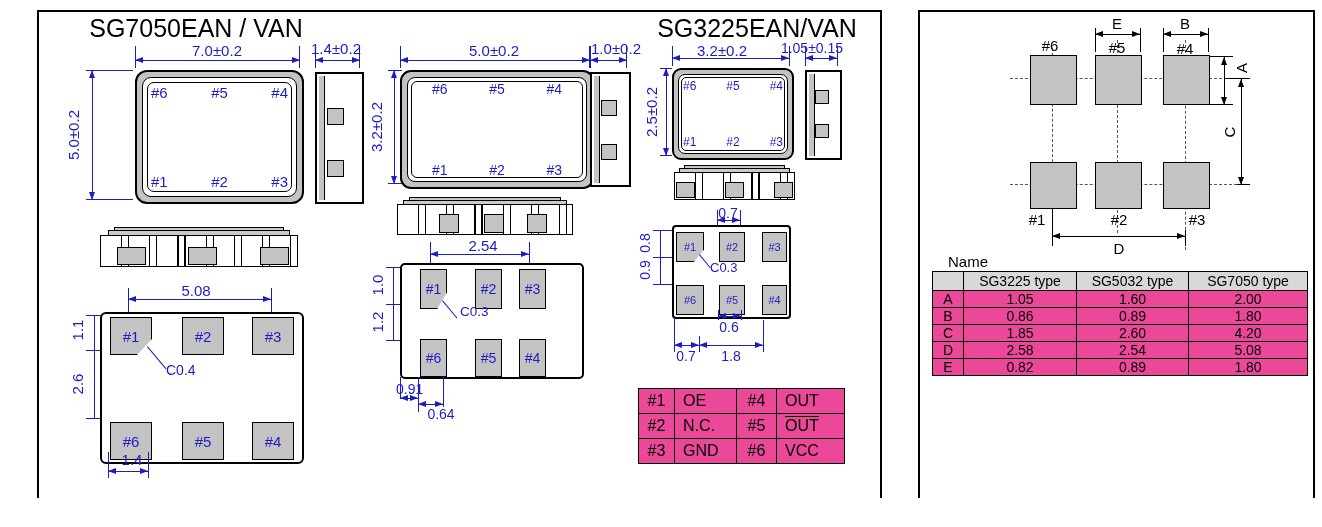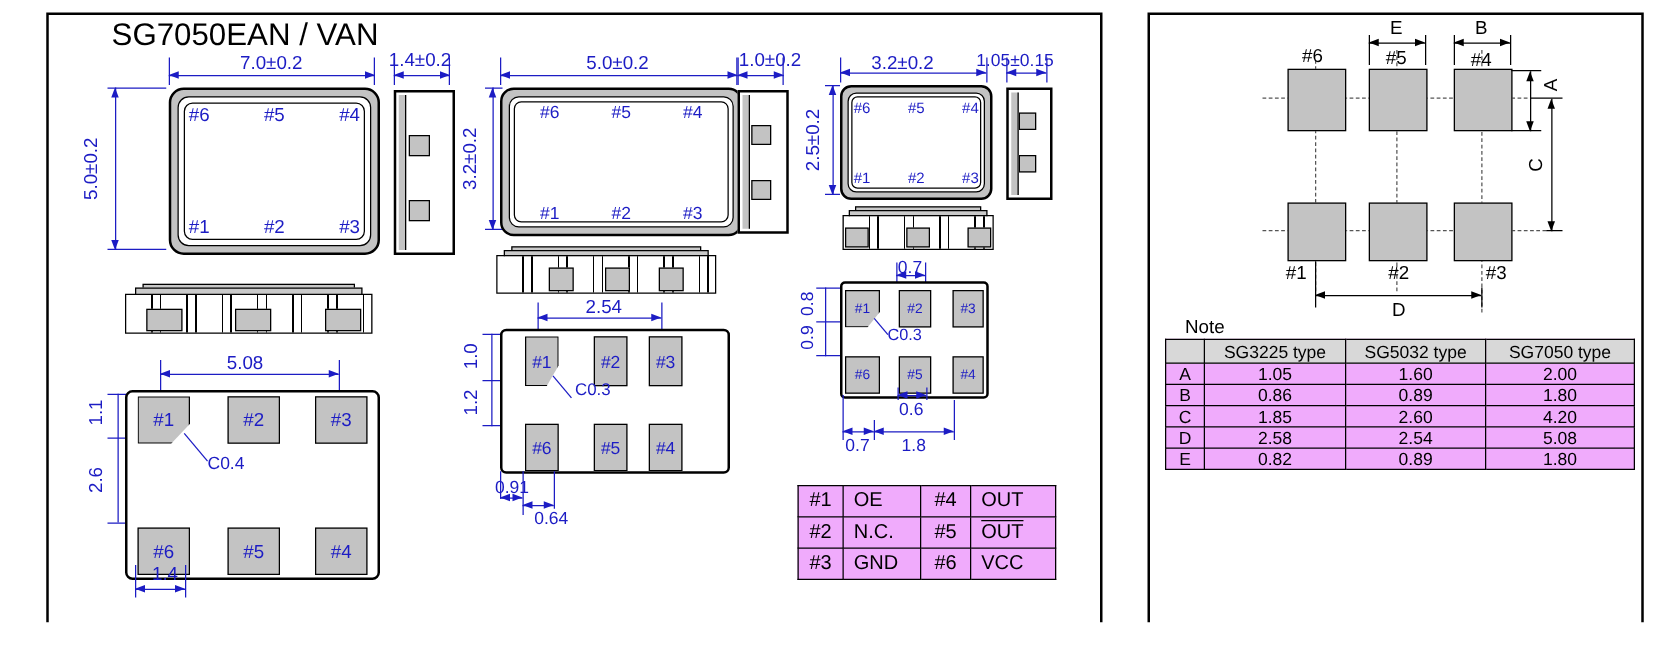--- a/index.html
+++ b/index.html
@@ -51,21 +51,21 @@
   .bv{position:absolute;border:2px solid #000;background:#fff;}
   .bvpad{position:absolute;display:flex;align-items:center;justify-content:center;
          background:var(--gray);border:1.2px solid #000;color:var(--blue);}
   .cham{clip-path:polygon(0 0,100% 0,100% 58%,64% 100%,0 100%);}
   
   .rp{position:absolute;width:45px;background:var(--gray);border:1.6px solid #000;}
   
   .noteblk{position:absolute;font-size:14px;line-height:16px;white-space:nowrap;}
   .para{position:absolute;font-size:15.5px;line-height:19px;text-align:justify;}
   
-  table{border-collapse:collapse;position:absolute;table-layout:fixed;background:#f0abfc;}
+  table{border-collapse:collapse;position:absolute;table-layout:fixed;background:#ec4899;}
   .ptab{border:1.6px solid #000;}
   .ptab td{border:1.6px solid #000;font-size:16px;height:24px;padding:0;}
   .ptab td.c{text-align:center;}
   .ptab td.l{text-align:left;padding-left:8px;}
   .stab{border:1.5px solid #000;}
   .stab td{border:1.2px solid #000;font-size:14px;height:16px;padding:0;text-align:center;}
   .stab tr.hd td{background:var(--hgray);height:18px;}
   .ovl{text-decoration:overline;}
   .cap{position:absolute;font-size:15px;}
 </style>
@@ -216,20 +216,21 @@
   <span class="flab" style="left:460px;top:304px;font-size:13.5px">C0.3</span>
 
   <span class="flab" style="left:396px;top:381px;font-size:14px">0.91</span>
   <div class="lv" style="left:400px;top:377px;height:22px"></div>
   <div class="lv" style="left:418px;top:377px;height:35px"></div>
   <div class="lv" style="left:443px;top:377px;height:30px"></div>
   <div class="lh arr" style="left:400px;top:398px;width:18px"></div>
   <div class="lh arr" style="left:418px;top:404px;width:25px"></div>
   <span class="dlab" style="left:441px;top:406px;font-size:14px">0.64</span>
 
+  <div class="title" style="left:757px;top:14px">SG3225EAN/VAN</div>
 
   <span class="dlab" style="left:722px;top:42px">3.2±0.2</span>
   <div class="lv" style="left:672px;top:46px;height:20px"></div>
   <div class="lv" style="left:789px;top:46px;height:20px"></div>
   <div class="lh arr" style="left:672px;top:58px;width:117px"></div>
 
   <span class="dlab" style="left:812px;top:40px;font-size:14px">1.05±0.15</span>
   <div class="lv" style="left:805px;top:46px;height:20px"></div>
   <div class="lv" style="left:837px;top:46px;height:20px"></div>
   <div class="lh arr" style="left:805px;top:58px;width:32px"></div>
@@ -371,21 +372,21 @@
   <span class="vlab k" style="left:1229px;top:132px">C</span>
   <div class="lh k" style="left:1224px;top:78px;width:26px"></div>
   <div class="lh k" style="left:1237px;top:184px;width:13px"></div>
   <div class="lv k arr" style="left:1241px;top:79px;height:106px"></div>
 
   <div class="lv k" style="left:1052px;top:209px;height:37px"></div>
   <div class="lv k" style="left:1185px;top:230px;height:16px"></div>
   <div class="lh k arr" style="left:1052px;top:236px;width:133px"></div>
   <span class="blab" style="left:1119px;top:248px">D</span>
 
-  <div class="cap" style="left:948px;top:253px">Note</div>
+  <div class="cap" style="left:948px;top:253px">Name</div>
   <table class="stab" style="left:932px;top:271px">
     <colgroup>
         <col style="width:31px">
         <col style="width:113px">
         <col style="width:112px">
         <col style="width:119px">
       </colgroup>
     <tbody>
         <tr class="hd">
       <td></td>

